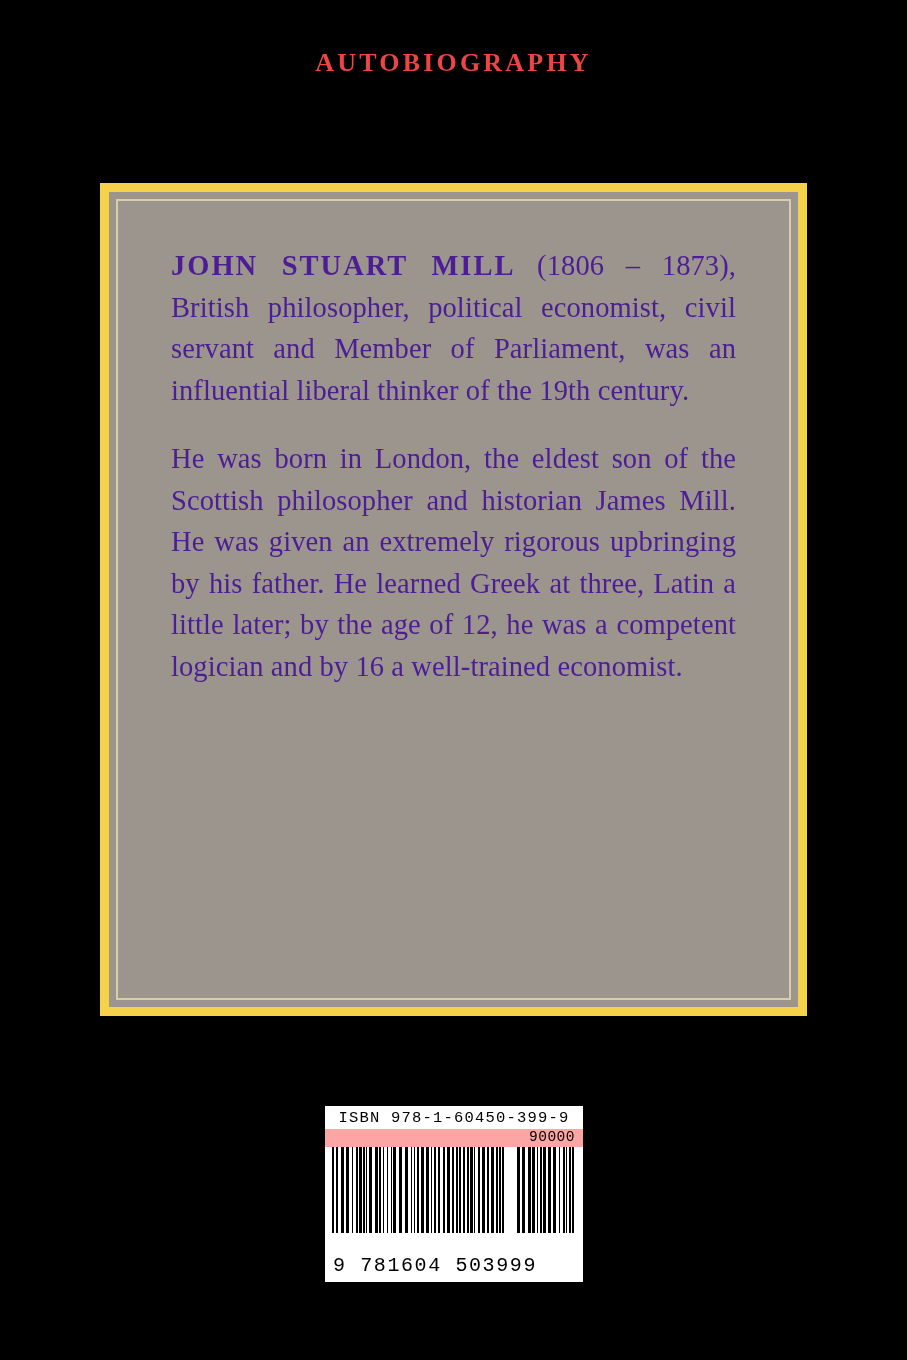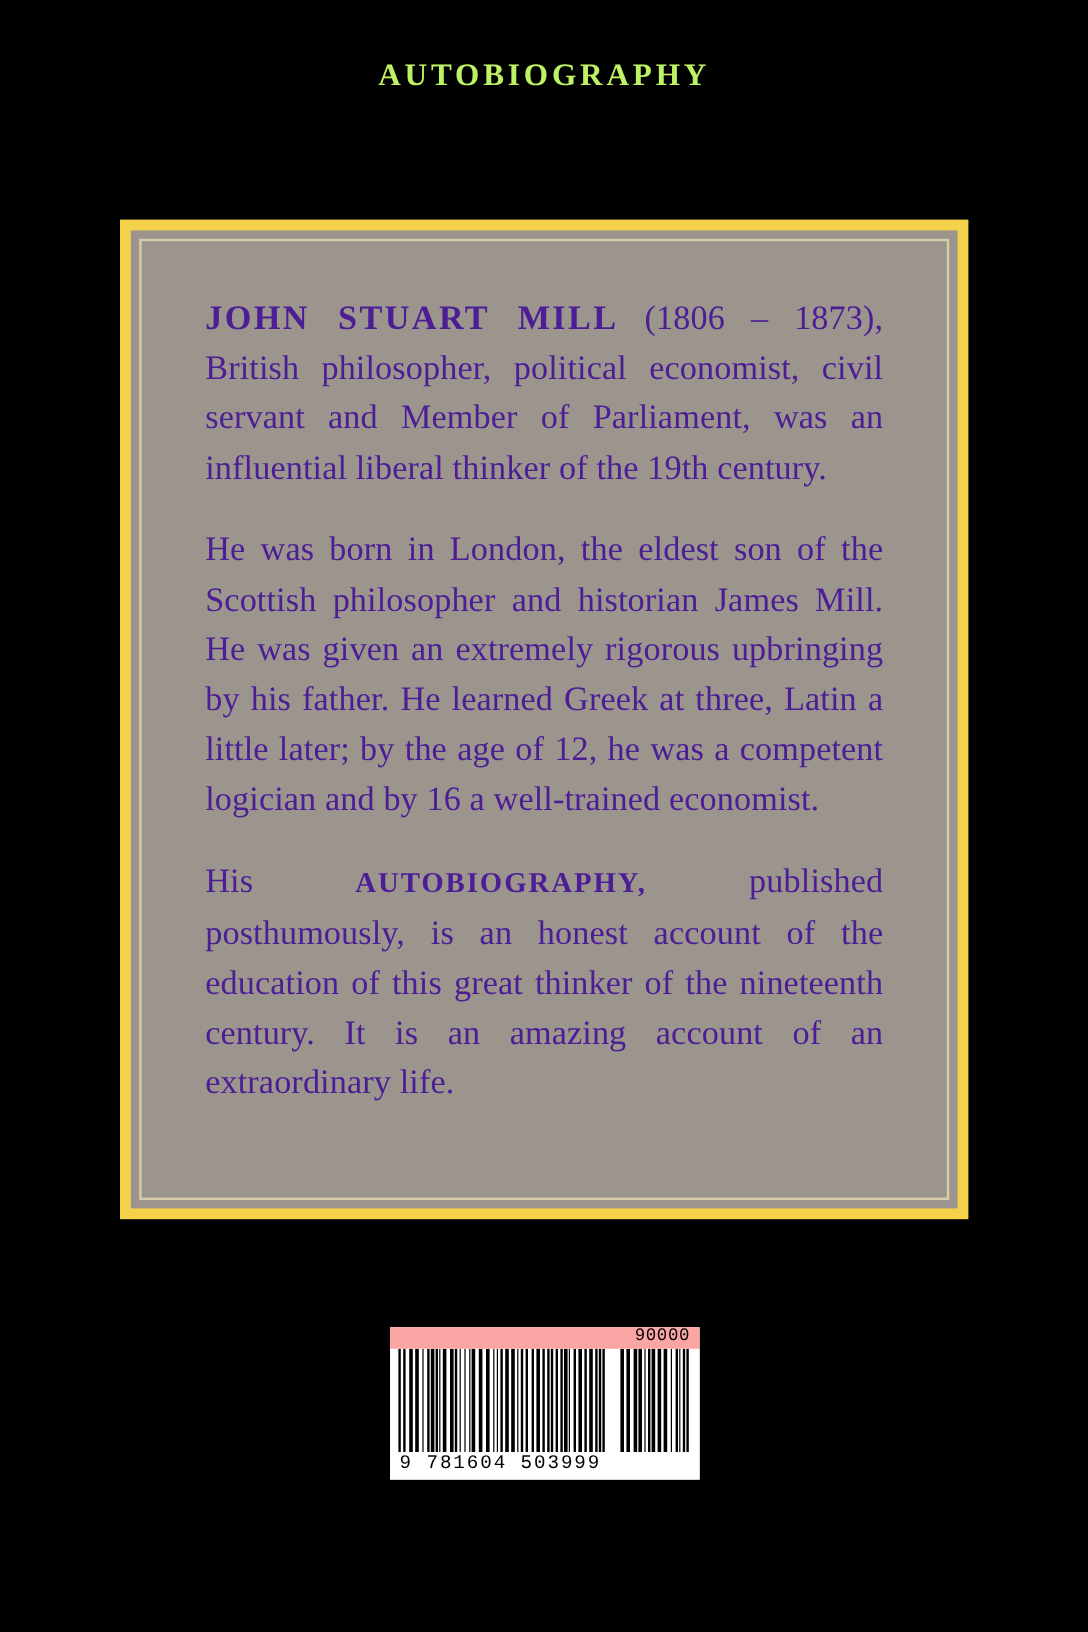--- a/index.html
+++ b/index.html
@@ -16,21 +16,21 @@
     overflow: hidden;
   }
 
   
   .genre-label {
     position: absolute;
     top: 48px;
     left: 0;
     width: 907px;
     text-align: center;
-    color: #bef264;
+    color: #ef4444;
     font-family: "Liberation Serif", serif;
     font-size: 26px;
     font-weight: bold;
     letter-spacing: 3.2px;
   }
 
   
   .blurb-outer {
     position: absolute;
     left: 100px;
@@ -137,48 +137,49 @@
   }
   .bars-gap { width: 12px; }
   .bar {
     background: #000000;
     height: 100%;
   }
   .barcode-num {
     text-align: left;
     padding: 0 0 5px 8px;
     font-family: "Liberation Mono", monospace;
-    font-size: 16px;
+    font-size: 20px;
     letter-spacing: 1.6px;
     color: #000000;
     background: #ffffff;
+    margin-top: 21px;
   }
 </style>
 </head>
 <body>
 
 <div class="genre-label">AUTOBIOGRAPHY</div>
 
 <div class="blurb-outer">
   <div class="blurb-mid">
     <div class="blurb-inner-line">
       <div class="blurb-body">
 
         <p class="para"><span class="smallcaps-name">JOHN STUART MILL</span><span> (1806 – 1873), British philosopher, political economist, civil servant and Member of Parliament, was an influential liberal thinker of the 19th century.</span></p>
 
         <p class="para">He was born in London, the eldest son of the Scottish philosopher and historian James Mill. He was given an extremely rigorous upbringing by his father. He learned Greek at three, Latin a little later; by the age of 12, he was a competent logician and by 16 a well-trained economist.</p>
 
-        <p class="para"><span>His </span><span class="smallcaps-title">AUTOBIOGRAPHY,</span><span> published posthumously, is an honest account of the education of this great thinker of the nineteenth century.  It is an amazing account of an extraordinary life.</span></p>
 
       </div>
     </div>
   </div>
 </div>
 
 <div class="barcode-wrap">
+  <div class="barcode-isbn">ISBN 978-1-60450-399-9</div>
   <div class="barcode-price-row">
     <span class="barcode-price">90000</span>
   </div>
   <div class="bars-area">
     <div class="bars-main" id="bars-main">
         <span class="bar" style="width:2px"></span>
         <span style="width:2px"></span>
         <span class="bar" style="width:2px"></span>
         <span style="width:3px"></span>
         <span class="bar" style="width:3px"></span>

